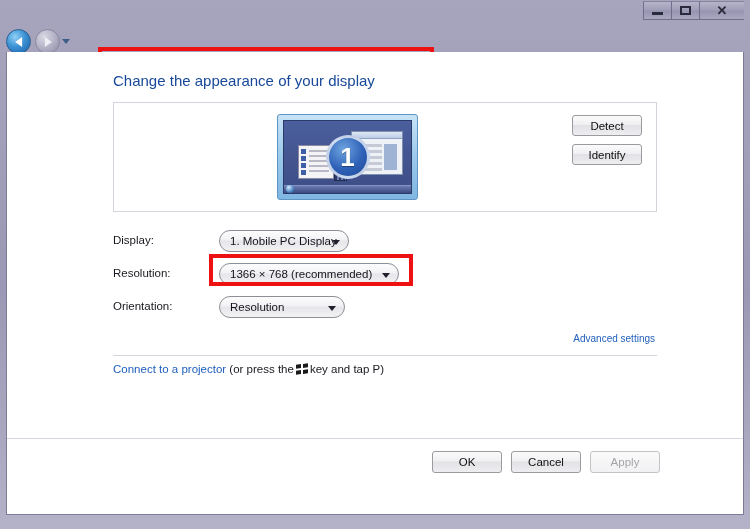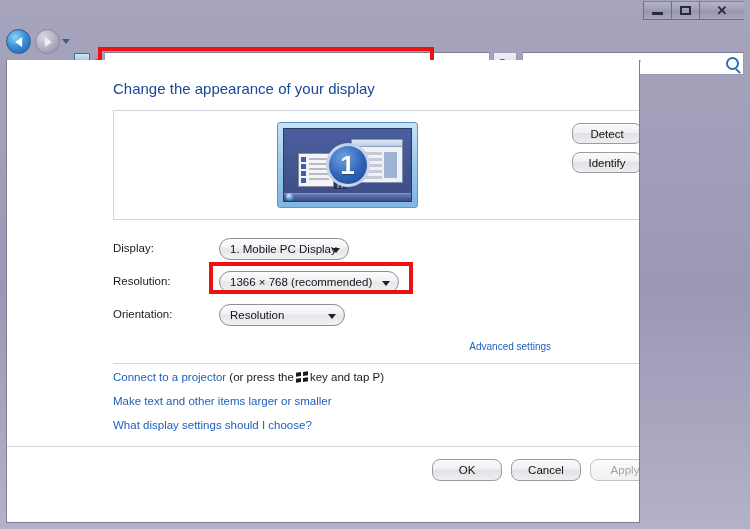--- a/index.html
+++ b/index.html
@@ -169,22 +169,22 @@
     position:absolute;
     left:98px; top:25px;
     width:336px; height:33px;
     border:4px solid #ee1111;
     pointer-events:none;
   }
 
   
   .client {
     position:absolute;
-    left:6px; top:60px;
-    width: 634px; height: 463px;
+    left:6px; top:52px;
+    width: 738px; height: 463px;
     background:#ffffff;
     border:1px solid #7d7b96;
     border-top: none;
     overflow: hidden;
   }
 
   .page-title {
     position:absolute;
     left:106px; top:20px;
     font-size:15px;
@@ -275,21 +275,21 @@
     font-weight:bold;
     display:flex;align-items:center;justify-content:center;
     font-family:"Liberation Sans", sans-serif;
     text-shadow: 0 1px 1px rgba(0,0,0,0.35);
   }
 
   
   .btn {
     background: linear-gradient(to bottom,#fbfbfc 0%,#f0f0f2 45%,#e2e2e6 50%,#eeeef1 100%);
     border:1px solid #9a9a9f;
-    border-radius:8px;
+    border-radius:3px;
     font-size:11.5px;
     color:#111;
     display:flex;align-items:center;justify-content:center;
     font-family:"Liberation Sans", sans-serif;
   }
   .btn.disabled { color:#a4a4a8; border-color:#c3c3c7; background: linear-gradient(to bottom,#fafafb,#f1f1f3); }
   .btn-detect { position:absolute; right:14px; top:12px; width:70px; height:21px; }
   .btn-identify { position:absolute; right:14px; top:41px; width:70px; height:21px;text-align:center; }
 
   
@@ -482,22 +482,20 @@
 
     <div class="adv-link">Advanced settings</div>
 
     <div class="divider"></div>
 
     <div class="link link-proj">
       <span>Connect to a projector</span>
       <span class="plain">(or press the</span><i class="winkey"></i><span class="plain">key and tap P)</span>
     </div>
 
-    <div class="link link-text">Make text and other items larger or smaller</div>
-    <div class="link link-what">What display settings should I choose?</div>
 
     <div class="divider2"></div>
 
     <div class="btn btn-ok">OK</div>
     <div class="btn btn-cancel">Cancel</div>
     <div class="btn btn-apply disabled">Apply</div>
 
   </div>
 </div>
 

